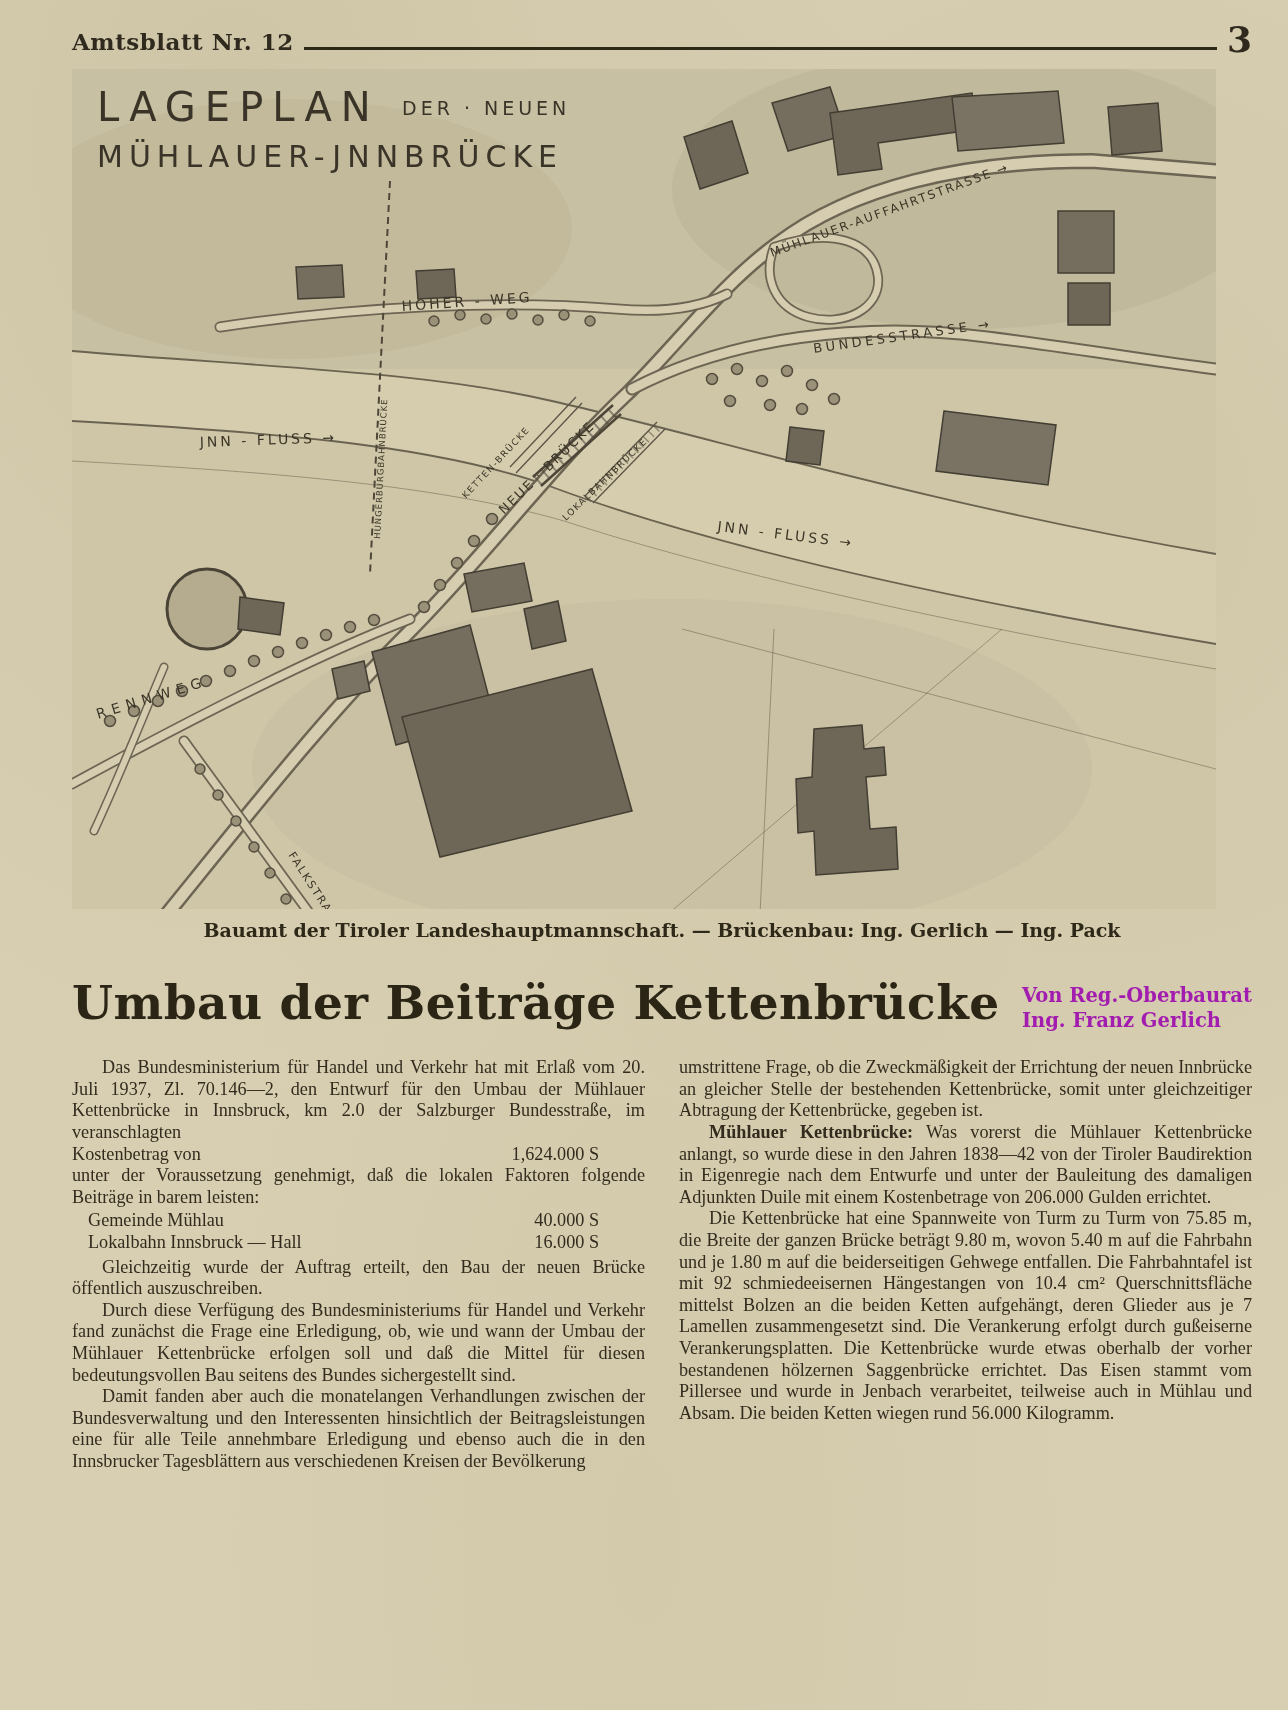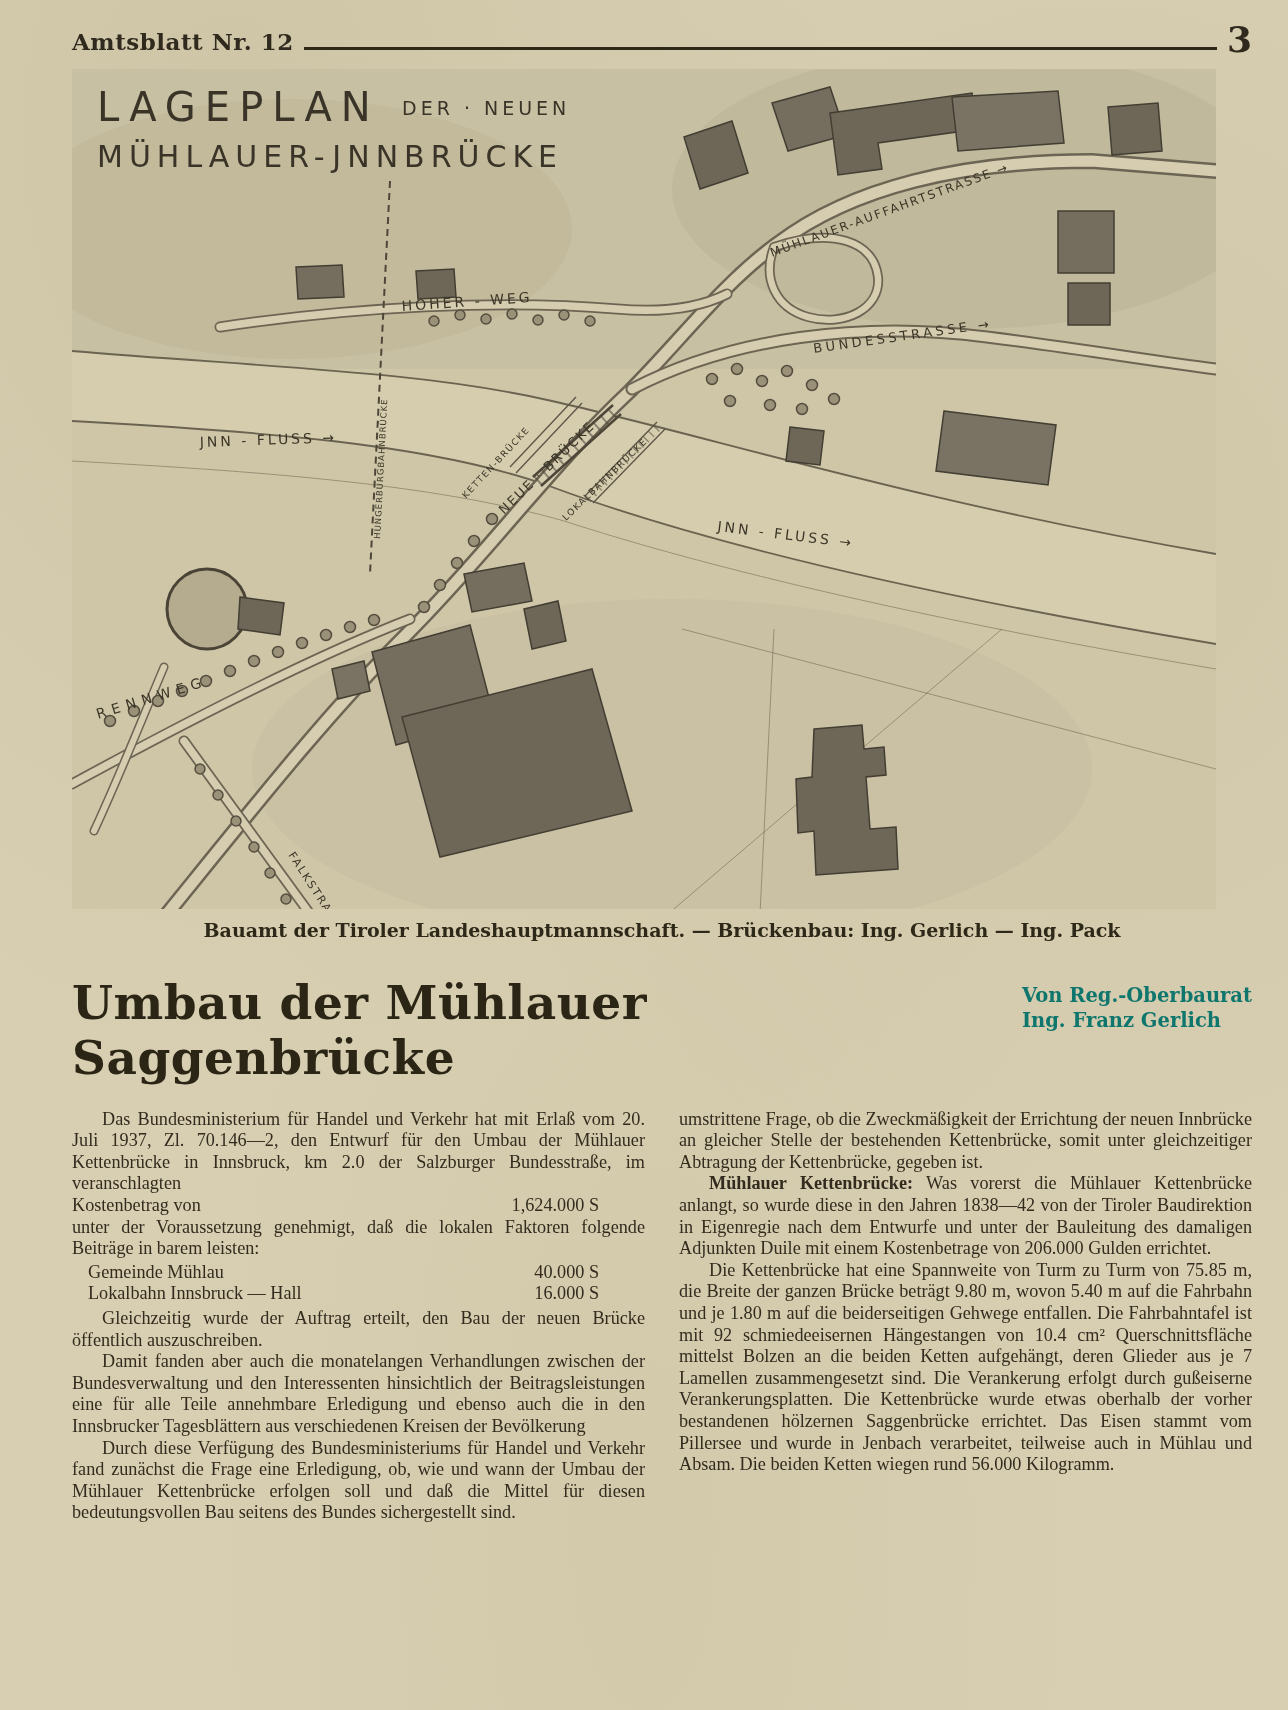--- a/index.html
+++ b/index.html
@@ -28,21 +28,21 @@
   .map-frame svg { display: block; }
   .map-caption { text-align: center; font-family: "DejaVu Serif", serif; font-weight: bold;
                  font-size: 19px; margin-top: 10px; color: #2e2818; }
   .map-label { font-family: "DejaVu Sans", sans-serif; fill: #3b3527; }
   .map-title { font-family: "DejaVu Sans", sans-serif; fill: #3a3428; }
 
   
   .headline-row { display: flex; justify-content: space-between; align-items: flex-start; margin-top: 34px; }
   h1 { margin: 0; font-family: "DejaVu Serif", serif; font-size: 47px; font-weight: bold; letter-spacing: .5px; color: #2b2516; }
   .byline { font-family: "DejaVu Serif", serif; font-weight: bold; font-size: 19.5px; line-height: 1.3;
-            padding-top: 8px; white-space: nowrap; color: #0f766e; }
+            padding-top: 8px; white-space: nowrap; color: #a21caf; }
 
   .columns { display: flex; gap: 34px; margin-top: 24px; justify-content: space-between; }
   .col { flex: 1; font-size: 18.2px; line-height: 21.6px; text-align: justify; color: #332c1e; }
   .col p { margin: 0; text-indent: 30px; }
   .col p.cont { text-indent: 0; }
   .split { display: flex; justify-content: space-between; padding-right: 46px; }
   .contribs { margin: 2px 0 3px 0; }
   .contrib { display: flex; padding-left: 16px; }
   .contrib .amt { margin-left: auto; min-width: 120px; text-align: right; padding-right: 46px; }
   strong { font-weight: bold; }
@@ -199,21 +199,21 @@
         <text class="map-label" transform="translate(308,470) rotate(-87)" font-size="8.5" letter-spacing="1">HUNGERBURGBAHNBRÜCKE</text>
         <text class="map-label" transform="translate(26,650) rotate(-17)" font-size="14" letter-spacing="6">RENNWEG</text>
         <text class="map-label" transform="translate(216,786) rotate(57)" font-size="11" letter-spacing="2">FALKSTRASSE</text>
       </g>
     </svg>
 
     <div class="map-caption">Bauamt der Tiroler Landeshauptmannschaft. — Brückenbau: Ing. Gerlich — Ing. Pack</div>
   </div>
 
   <div class="headline-row">
-    <h1>Umbau der Mühlauer Saggenbrücke</h1>
+    <h1>Umbau der Beiträge Kettenbrücke</h1>
     <div class="byline">
       <div>Von Reg.-Oberbaurat</div>
       <div>Ing. Franz Gerlich</div>
     </div>
   </div>
 
   <div class="columns">
     <div class="col">
       <p>Das Bundesministerium für Handel und Verkehr hat mit Erlaß vom 20. Juli 1937, Zl. 70.146—2, den Entwurf für den Umbau der Mühlauer Kettenbrücke in Innsbruck, km 2.0 der Salzburger Bundesstraße, im veranschlagten</p>
       <div class="split">
@@ -227,22 +227,22 @@
           <span>Gemeinde Mühlau</span>
           <span class="amt">40.000 S</span>
         </div>
         <div class="contrib">
           <span>Lokalbahn Innsbruck — Hall</span>
           <span class="amt">16.000 S</span>
         </div>
       </div>
 
       <p>Gleichzeitig wurde der Auftrag erteilt, den Bau der neuen Brücke öffentlich auszuschreiben.</p>
+      <p>Durch diese Verfügung des Bundesministeriums für Handel und Verkehr fand zunächst die Frage eine Erledigung, ob, wie und wann der Umbau der Mühlauer Kettenbrücke erfolgen soll und daß die Mittel für diesen bedeutungsvollen Bau seitens des Bundes sichergestellt sind.</p>
       <p>Damit fanden aber auch die monatelangen Verhandlungen zwischen der Bundesverwaltung und den Interessenten hinsichtlich der Beitragsleistungen eine für alle Teile annehmbare Erledigung und ebenso auch die in den Innsbrucker Tagesblättern aus verschiedenen Kreisen der Bevölkerung</p>
-      <p>Durch diese Verfügung des Bundesministeriums für Handel und Verkehr fand zunächst die Frage eine Erledigung, ob, wie und wann der Umbau der Mühlauer Kettenbrücke erfolgen soll und daß die Mittel für diesen bedeutungsvollen Bau seitens des Bundes sichergestellt sind.</p>
     </div>
 
     <div class="col">
       <p class="cont">umstrittene Frage, ob die Zweckmäßigkeit der Errichtung der neuen Innbrücke an gleicher Stelle der bestehenden Kettenbrücke, somit unter gleichzeitiger Abtragung der Kettenbrücke, gegeben ist.</p>
       <p>
         <strong>Mühlauer Kettenbrücke:</strong><span> Was vorerst die Mühlauer Kettenbrücke anlangt, so wurde diese in den Jahren 1838—42 von der Tiroler Baudirektion in Eigenregie nach dem Entwurfe und unter der Bauleitung des damaligen Adjunkten Duile mit einem Kostenbetrage von 206.000 Gulden errichtet.</span>
       </p>
       <p>Die Kettenbrücke hat eine Spannweite von Turm zu Turm von 75.85 m, die Breite der ganzen Brücke beträgt 9.80 m, wovon 5.40 m auf die Fahrbahn und je 1.80 m auf die beiderseitigen Gehwege entfallen. Die Fahrbahntafel ist mit 92 schmiedeeisernen Hängestangen von 10.4 cm² Querschnittsfläche mittelst Bolzen an die beiden Ketten aufgehängt, deren Glieder aus je 7 Lamellen zusammengesetzt sind. Die Verankerung erfolgt durch gußeiserne Verankerungsplatten. Die Kettenbrücke wurde etwas oberhalb der vorher bestandenen hölzernen Saggenbrücke errichtet. Das Eisen stammt vom Pillersee und wurde in Jenbach verarbeitet, teilweise auch in Mühlau und Absam. Die beiden Ketten wiegen rund 56.000 Kilogramm.</p>
     </div>
   </div>

